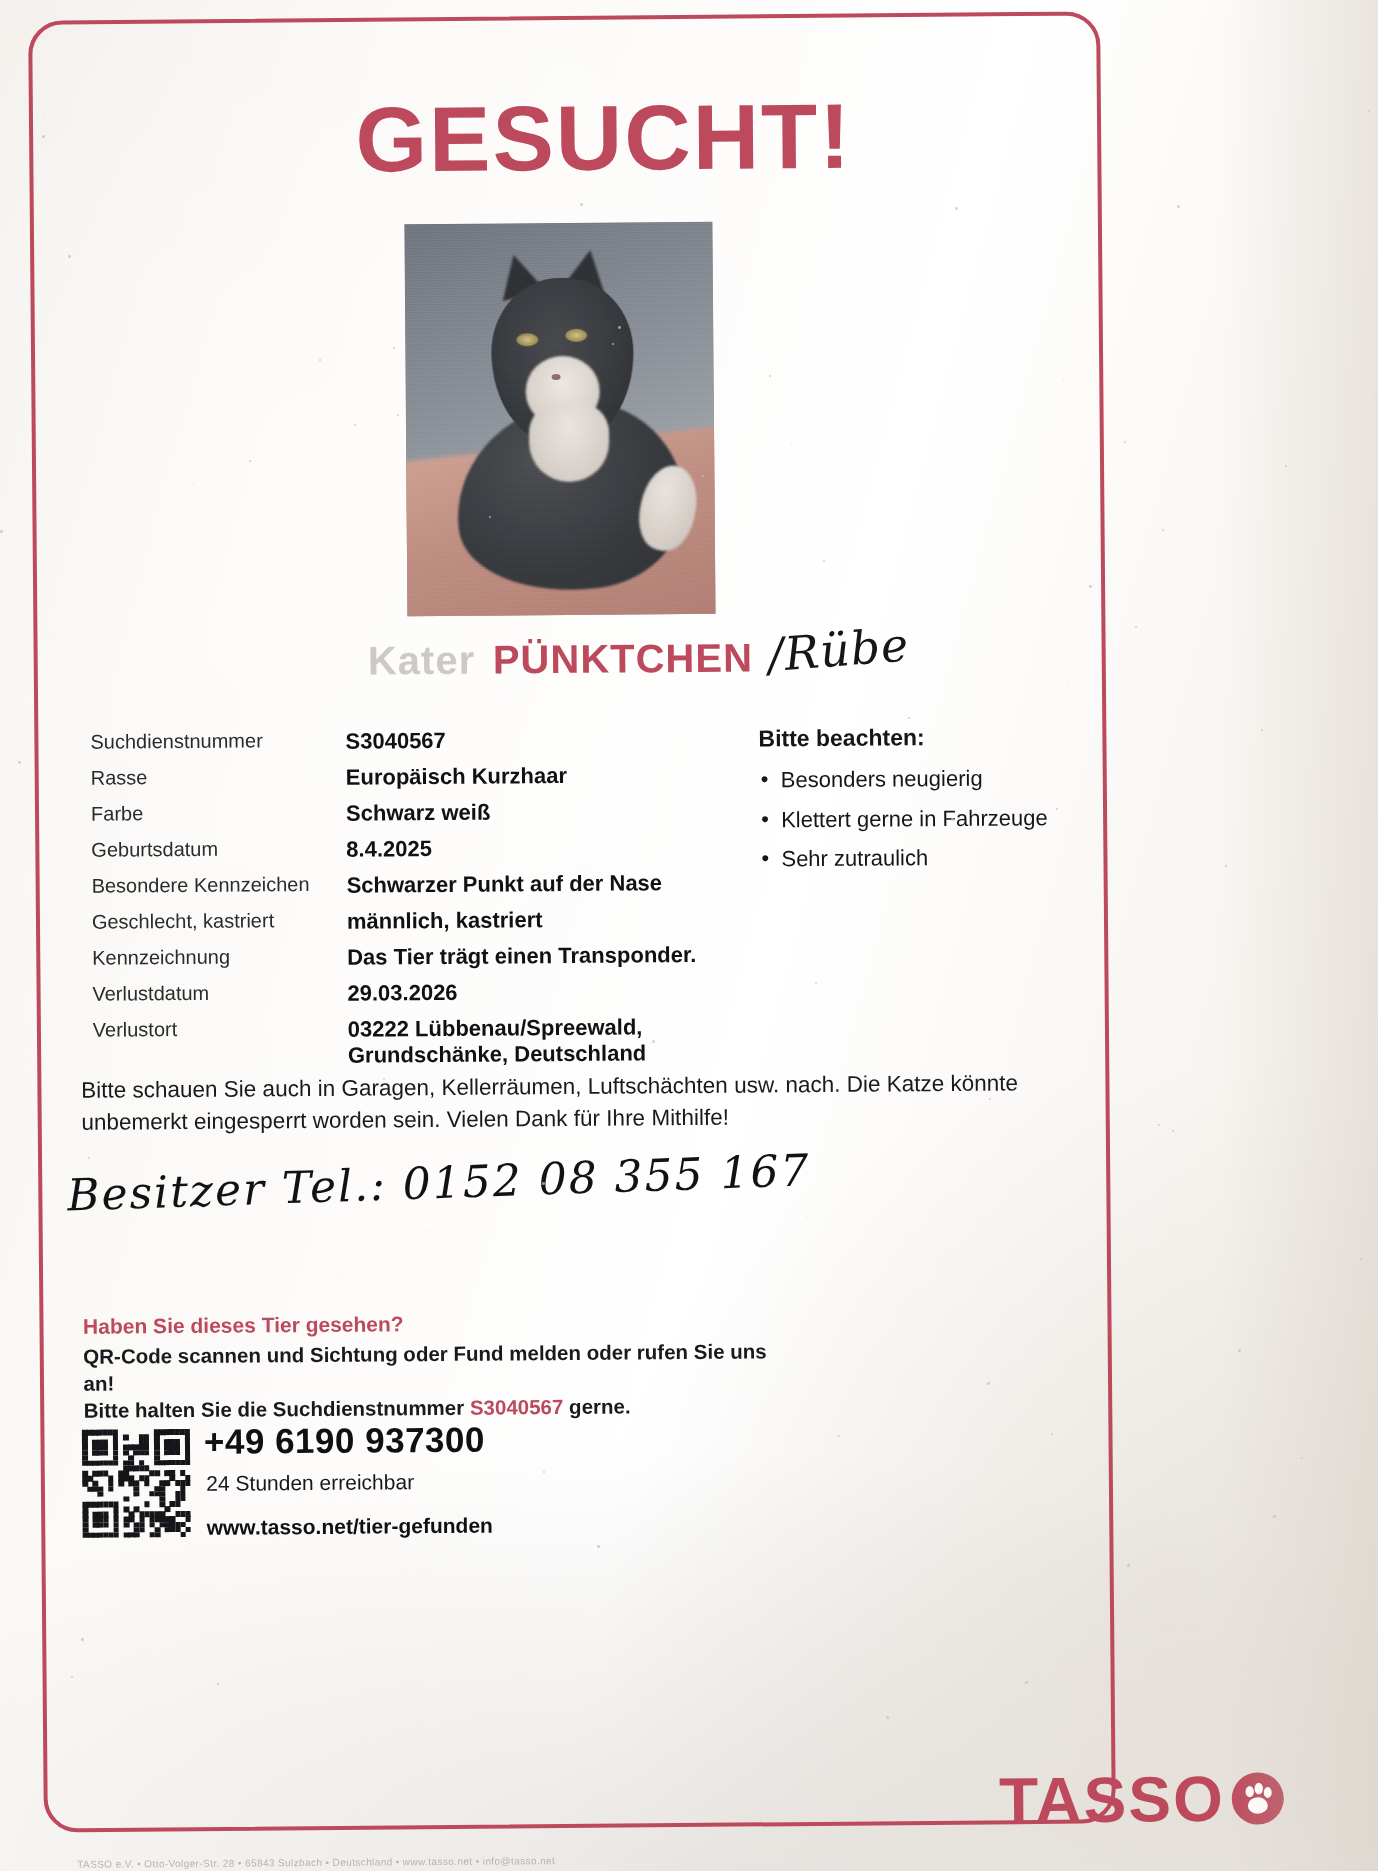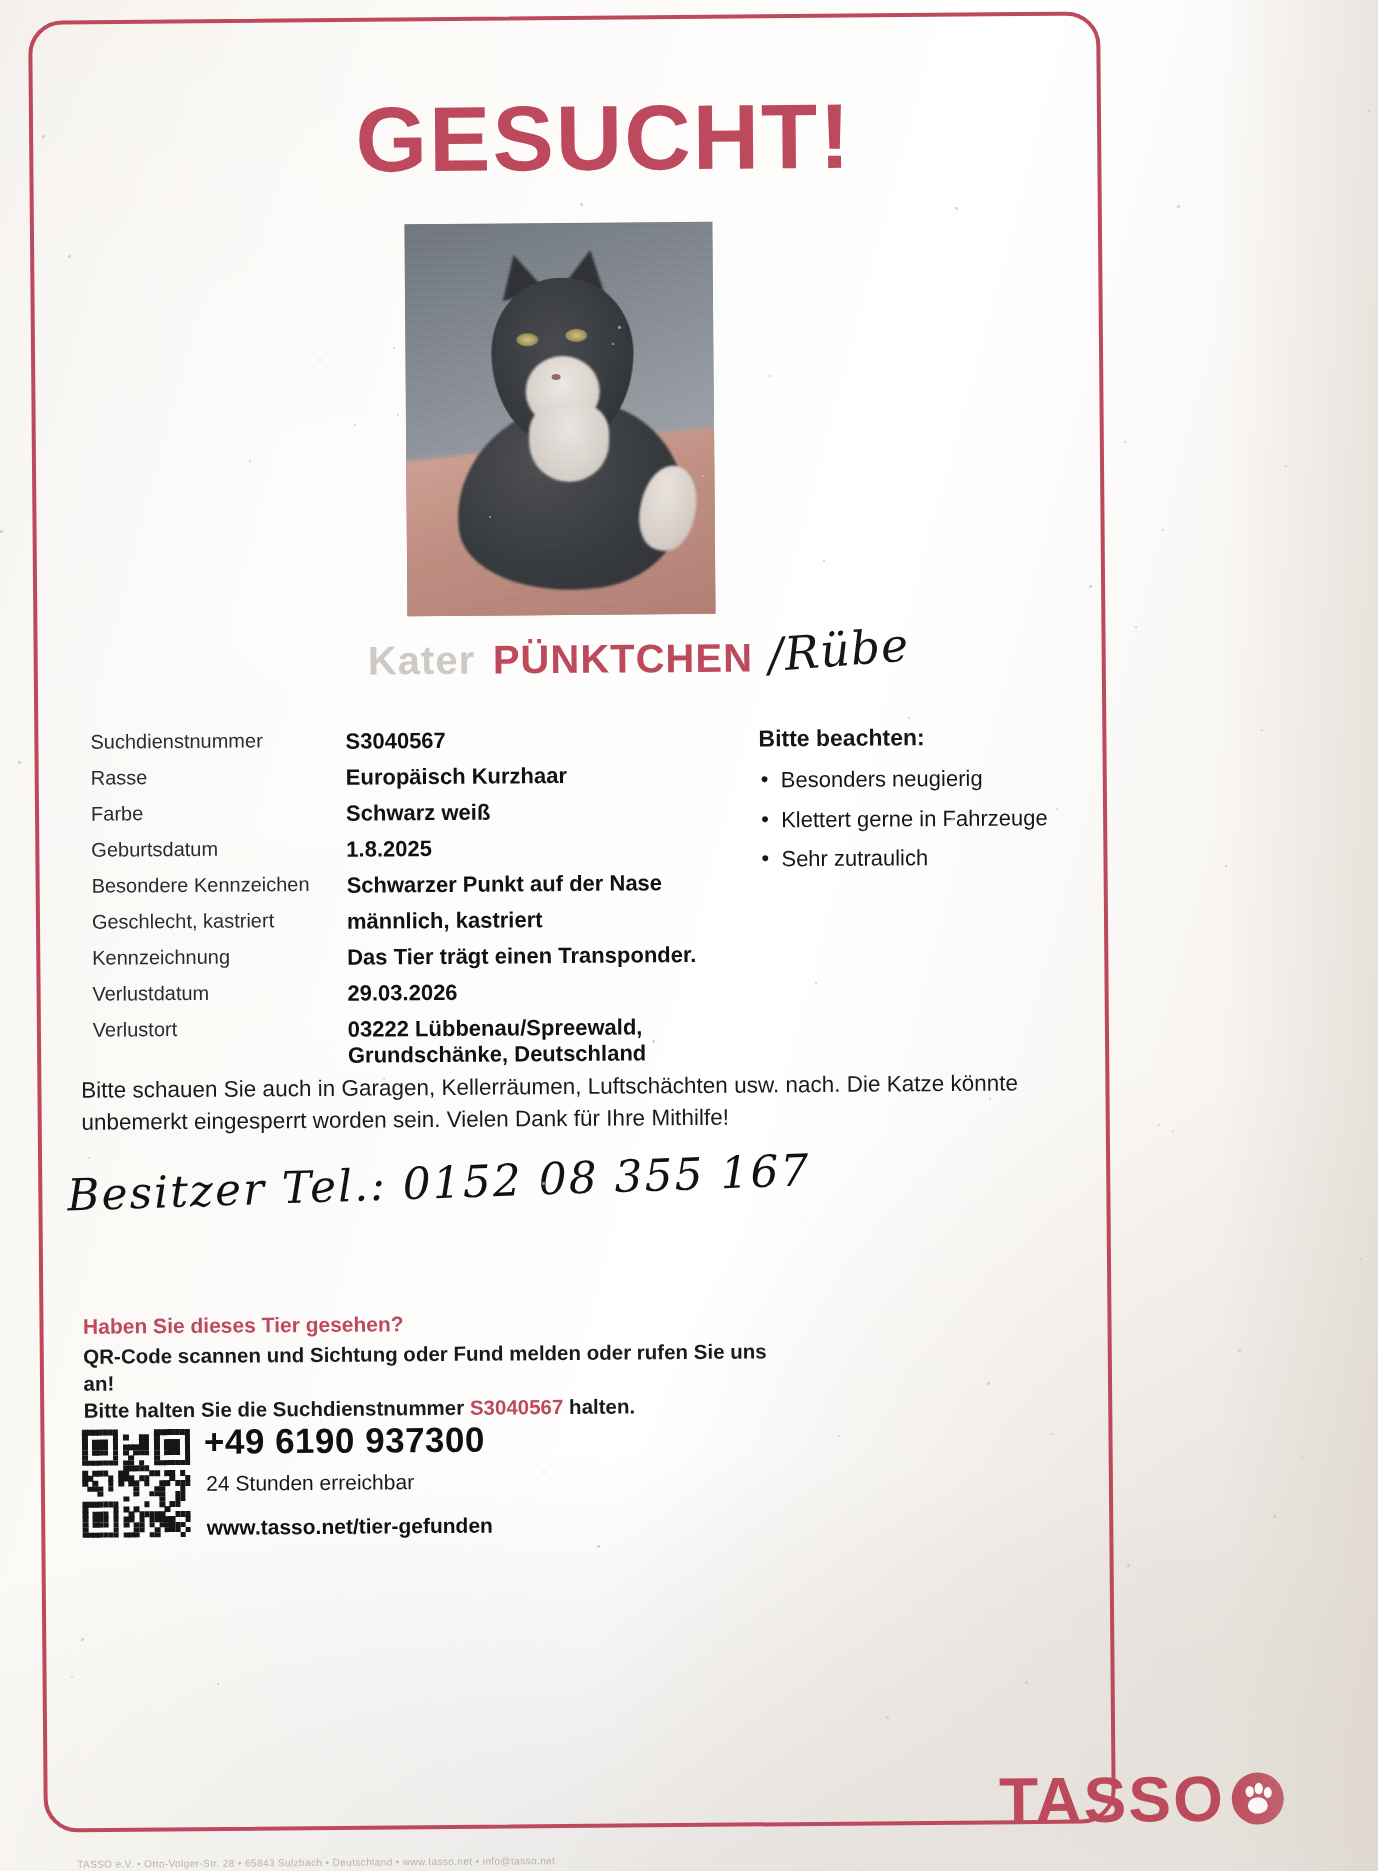--- a/index.html
+++ b/index.html
@@ -440,21 +440,21 @@
       <div class="drow">
         <div class="dlabel">Rasse</div>
         <div class="dvalue">Europäisch Kurzhaar</div>
       </div>
       <div class="drow">
         <div class="dlabel">Farbe</div>
         <div class="dvalue">Schwarz weiß</div>
       </div>
       <div class="drow">
         <div class="dlabel">Geburtsdatum</div>
-        <div class="dvalue">1.8.2025</div>
+        <div class="dvalue">8.4.2025</div>
       </div>
       <div class="drow">
         <div class="dlabel">Besondere Kennzeichen</div>
         <div class="dvalue">Schwarzer Punkt auf der Nase</div>
       </div>
       <div class="drow">
         <div class="dlabel">Geschlecht, kastriert</div>
         <div class="dvalue">männlich, kastriert</div>
       </div>
       <div class="drow">
@@ -482,21 +482,21 @@
     </div>
 
     <div id="paragraph">Bitte schauen Sie auch in Garagen, Kellerräumen, Luftschächten usw. nach. Die Katze könnte unbemerkt eingesperrt worden sein. Vielen Dank für Ihre Mithilfe!</div>
 
     <div id="hand-phone">Besitzer Tel.: 0152 08 355 167</div>
 
     <div id="footer">
       <div id="footer-q">Haben Sie dieses Tier gesehen?</div>
       <div class="footer-line">QR-Code scannen und Sichtung oder Fund melden oder rufen Sie uns an!</div>
       <div class="footer-line">
-        <span>Bitte halten Sie die Suchdienstnummer </span><span class="num">S3040567</span><span> halten.</span>
+        <span>Bitte halten Sie die Suchdienstnummer </span><span class="num">S3040567</span><span> gerne.</span>
       </div>
     </div>
 
     <div id="qr">
         <span class="qr-px" style="left:0.00px;top:0.00px;width:5.54px;height:5.54px;background:#15151a"></span>
         <span class="qr-px" style="left:5.14px;top:0.00px;width:5.54px;height:5.54px;background:#15151a"></span>
         <span class="qr-px" style="left:10.29px;top:0.00px;width:5.54px;height:5.54px;background:#15151a"></span>
         <span class="qr-px" style="left:15.43px;top:0.00px;width:5.54px;height:5.54px;background:#15151a"></span>
         <span class="qr-px" style="left:20.57px;top:0.00px;width:5.54px;height:5.54px;background:#15151a"></span>
         <span class="qr-px" style="left:25.71px;top:0.00px;width:5.54px;height:5.54px;background:#15151a"></span>

